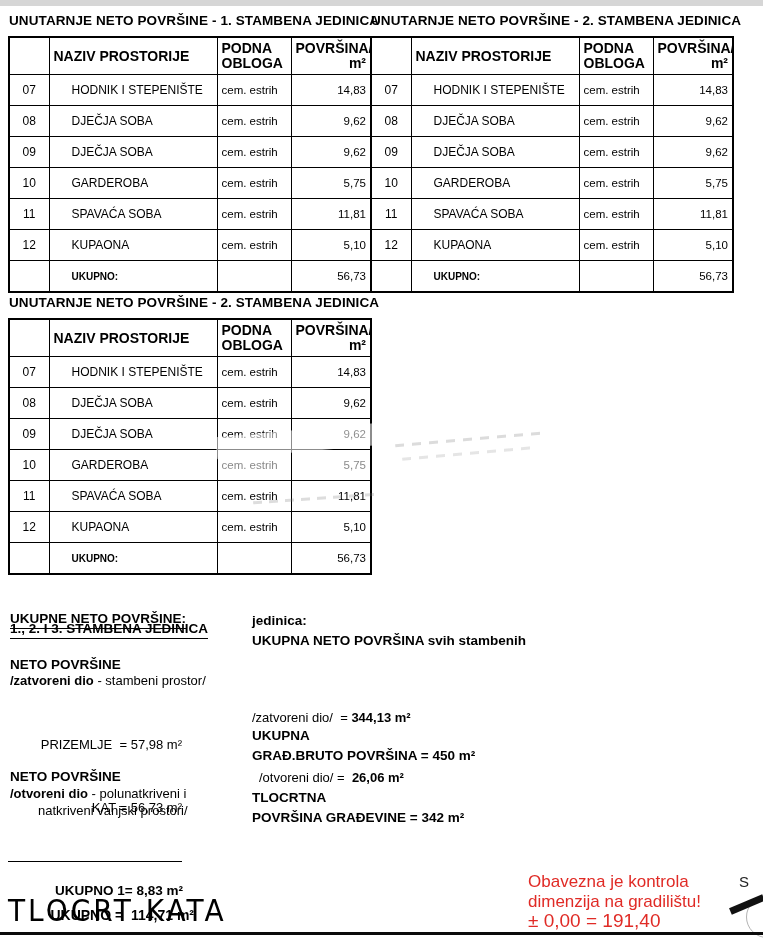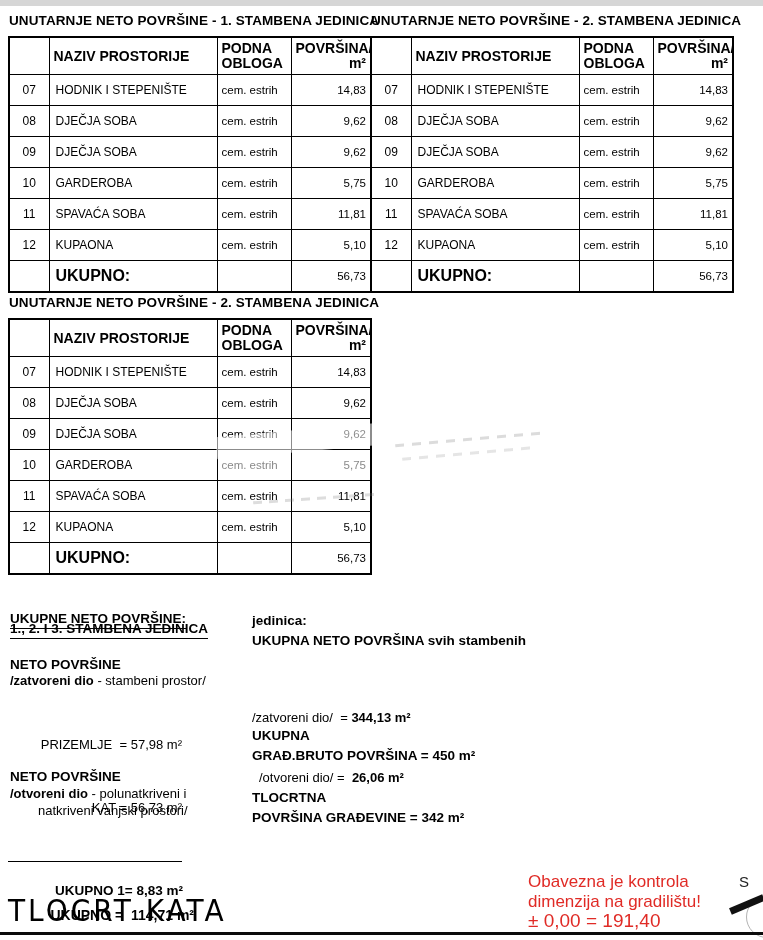--- a/index.html
+++ b/index.html
@@ -16,24 +16,24 @@
   #table-0{left:8px;top:13px;}
   #table-1{left:370px;top:13px;}
   #table-2{left:8px;top:295px;}
   .tbl-title{font-size:13.5px;font-weight:bold;letter-spacing:.1px;margin:0 0 8px 1px;white-space:nowrap;}
   .tbl{border-collapse:collapse;table-layout:fixed;width:362px;border:2px solid #000;}
   .tbl th,.tbl td{border:1px solid #000;overflow:hidden;}
   .tbl th{height:34px;font-size:14px;font-weight:bold;text-align:left;padding:1px 4px;vertical-align:middle;line-height:15px;margin-top:15px;}
   .tbl th .r{text-align:right;}
   .tbl td{height:30px;font-size:11.5px;padding:0 4px;vertical-align:middle;background:#fff;}
   td.c-num{text-align:center;font-size:12px;margin-top:20px;}
-  td.c-name{padding-left:6px;font-size:12px;}
+  td.c-name{padding-left:22px;font-size:12px;}
   td.c-floor{font-size:11.5px;}
   td.c-area{text-align:right;font-size:11.5px;}
-  tr.total td.c-name{font-weight:bold;font-size:16px;margin-top:37px;}
+  tr.total td.c-name{font-weight:bold;font-size:10px;margin-top:37px;}
   tr.faded td.c-floor,tr.faded td.c-area{color:#8a8a8a;}
 
   
   .wm-white{left:216px;top:430px;width:165px;height:22px;background:rgba(255,255,255,.55);transform:rotate(-5deg);}
   .wm-dash1{left:395px;top:438px;width:146px;height:3px;transform:rotate(-5deg);opacity:.3;
             background:repeating-linear-gradient(90deg,#8a8a8a 0 9px,transparent 9px 17px);}
   .wm-dash2{left:402px;top:452px;width:130px;height:3px;transform:rotate(-5deg);opacity:.22;
             background:repeating-linear-gradient(90deg,#8a8a8a 0 9px,transparent 9px 17px);}
   .wm-dash3{left:253px;top:497px;width:124px;height:3px;transform:rotate(-4deg);opacity:.25;
             background:repeating-linear-gradient(90deg,#777 0 9px,transparent 9px 16px);}

